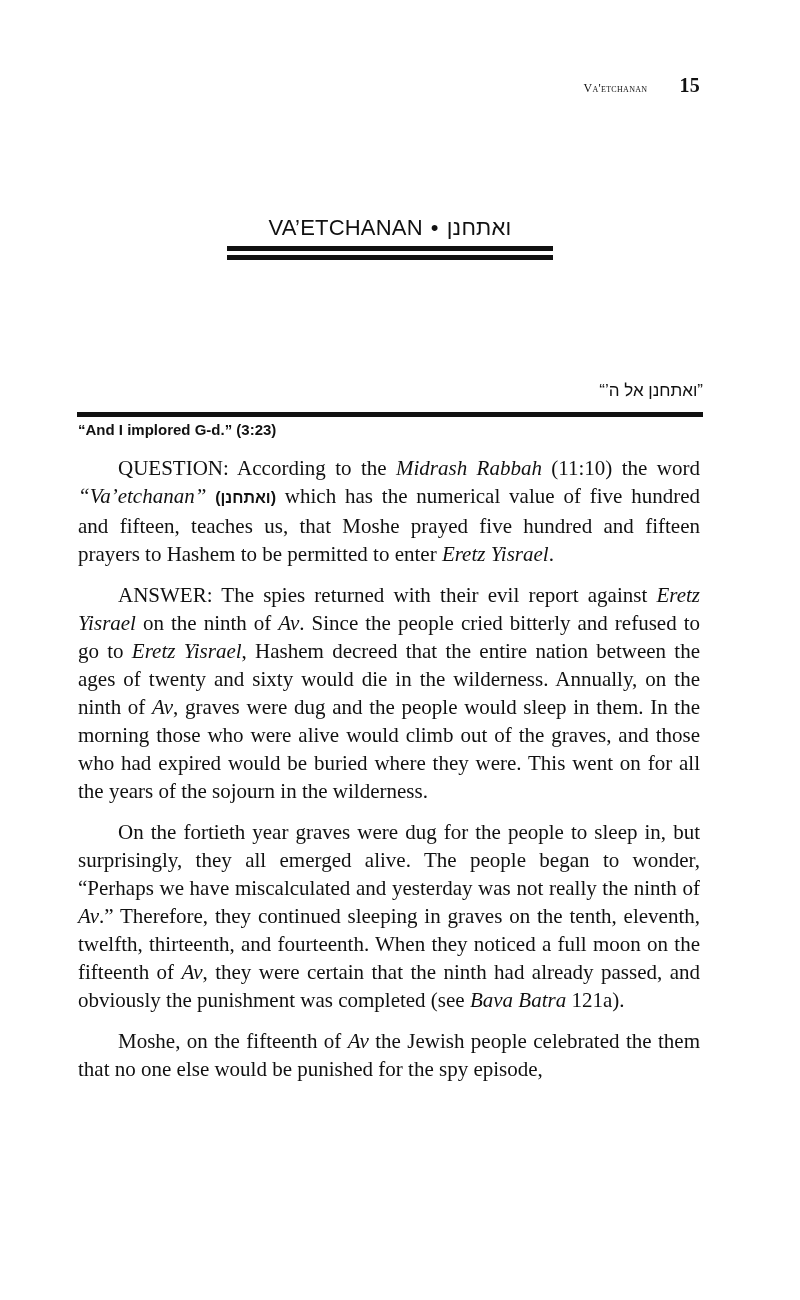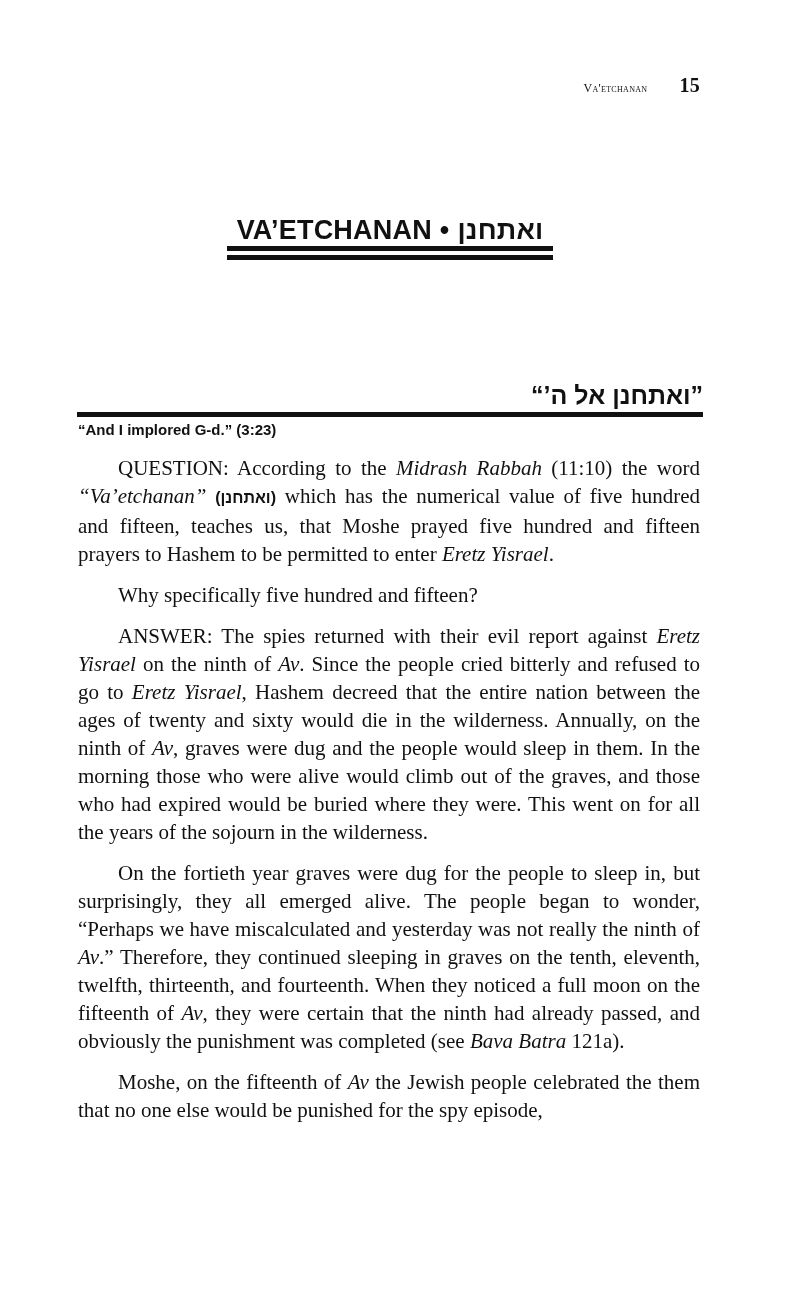--- a/index.html
+++ b/index.html
@@ -13,31 +13,31 @@
       font-size: 19px; letter-spacing: 0.3px;
       display: flex; align-items: baseline;
     }
     .running-head .title { font-variant: small-caps; font-size: 12px; }
     .running-head .page-num { font-weight: bold; margin-left: 32px; font-size: 20px; }
 
     .chapter-title {
       position: absolute; top: 215px; left: 227px; width: 326px;
       text-align: center;
       font-family: "Liberation Sans", "DejaVu Sans", sans-serif;
-      font-weight: bold; font-size: 27px; letter-spacing: 0.2px;
+      font-weight: normal; font-size: 22px; letter-spacing: 0.2px;
       white-space: nowrap;
     }
     .chapter-title .bullet { margin: 0 8px; }
     .rule-a { position: absolute; left: 227px; width: 326px; top: 246px; height: 5px; background: #111; }
     .rule-b { position: absolute; left: 227px; width: 326px; top: 255px; height: 5px; background: #111; }
 
     .hebrew-heading {
       position: absolute; top: 381px; right: 97px;
       font-family: "Liberation Sans", "DejaVu Sans", sans-serif;
-      font-weight: bold; font-size: 25px;
+      font-weight: normal; font-size: 17px;
       direction: rtl; unicode-bidi: embed;
     }
     .section-rule { position: absolute; left: 77px; width: 626px; top: 412px; height: 5px; background: #111; }
     .verse-ref {
       position: absolute; top: 421px; left: 78px;
       font-family: "Liberation Sans", "DejaVu Sans", sans-serif;
       font-weight: bold; font-size: 15px;
     }
 
     .body-text {
@@ -63,20 +63,19 @@
 <div class="rule-a"></div>
 <div class="rule-b"></div>
 
 <div class="hebrew-heading">”ואתחנן אל ה’“</div>
 <div class="section-rule"></div>
 <div class="verse-ref">“And I implored G-d.” (3:23)</div>
 
 <div class="body-text">
   <p><span>QUESTION: According to the </span><i>Midrash Rabbah</i><span> (11:10) the word </span><i>“Va’etchanan”</i><span> </span><span class="heb-inline" dir="rtl">(ואתחנן)</span><span> which has the numerical value of five hundred and fifteen, teaches us, that Moshe prayed five hundred and fifteen prayers to Hashem to be permitted to enter </span><i>Eretz Yisrael</i><span>.</span></p>
 
-  <p><span>Why specifically five hundred and fifteen?</span></p>
 
   <p><span>ANSWER: The spies returned with their evil report against </span><i>Eretz Yisrael</i><span> on the ninth of </span><i>Av</i><span>. Since the people cried bitterly and refused to go to </span><i>Eretz Yisrael</i><span>, Hashem decreed that the entire nation between the ages of twenty and sixty would die in the wilderness. Annually, on the ninth of </span><i>Av</i><span>, graves were dug and the people would sleep in them. In the morning those who were alive would climb out of the graves, and those who had expired would be buried where they were. This went on for all the years of the sojourn in the wilderness.</span></p>
 
   <p><span>On the fortieth year graves were dug for the people to sleep in, but surprisingly, they all emerged alive. The people began to wonder, “Perhaps we have miscalculated and yesterday was not really the ninth of </span><i>Av</i><span>.” Therefore, they continued sleeping in graves on the tenth, eleventh, twelfth, thirteenth, and fourteenth. When they noticed a full moon on the fifteenth of </span><i>Av</i><span>, they were certain that the ninth had already passed, and obviously the punishment was completed (see </span><i>Bava Batra</i><span> 121a).</span></p>
 
   <p><span>Moshe, on the fifteenth of </span><i>Av</i><span> the Jewish people celebrated the them that no one else would be punished for the spy episode,</span></p>
 </div>
 
 </body></html>

